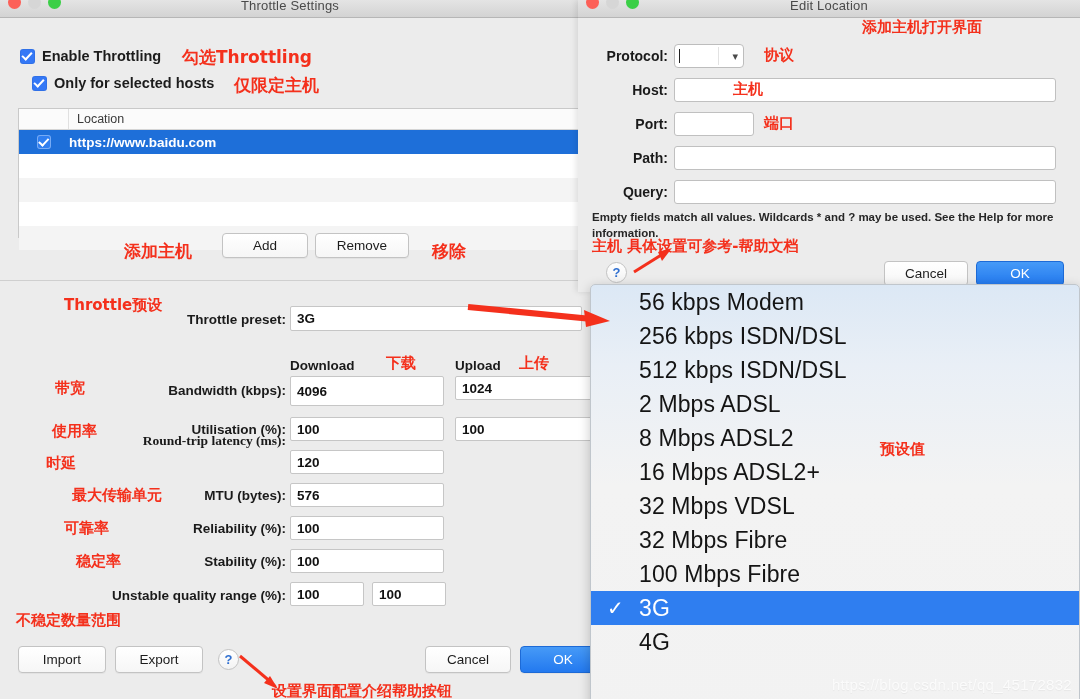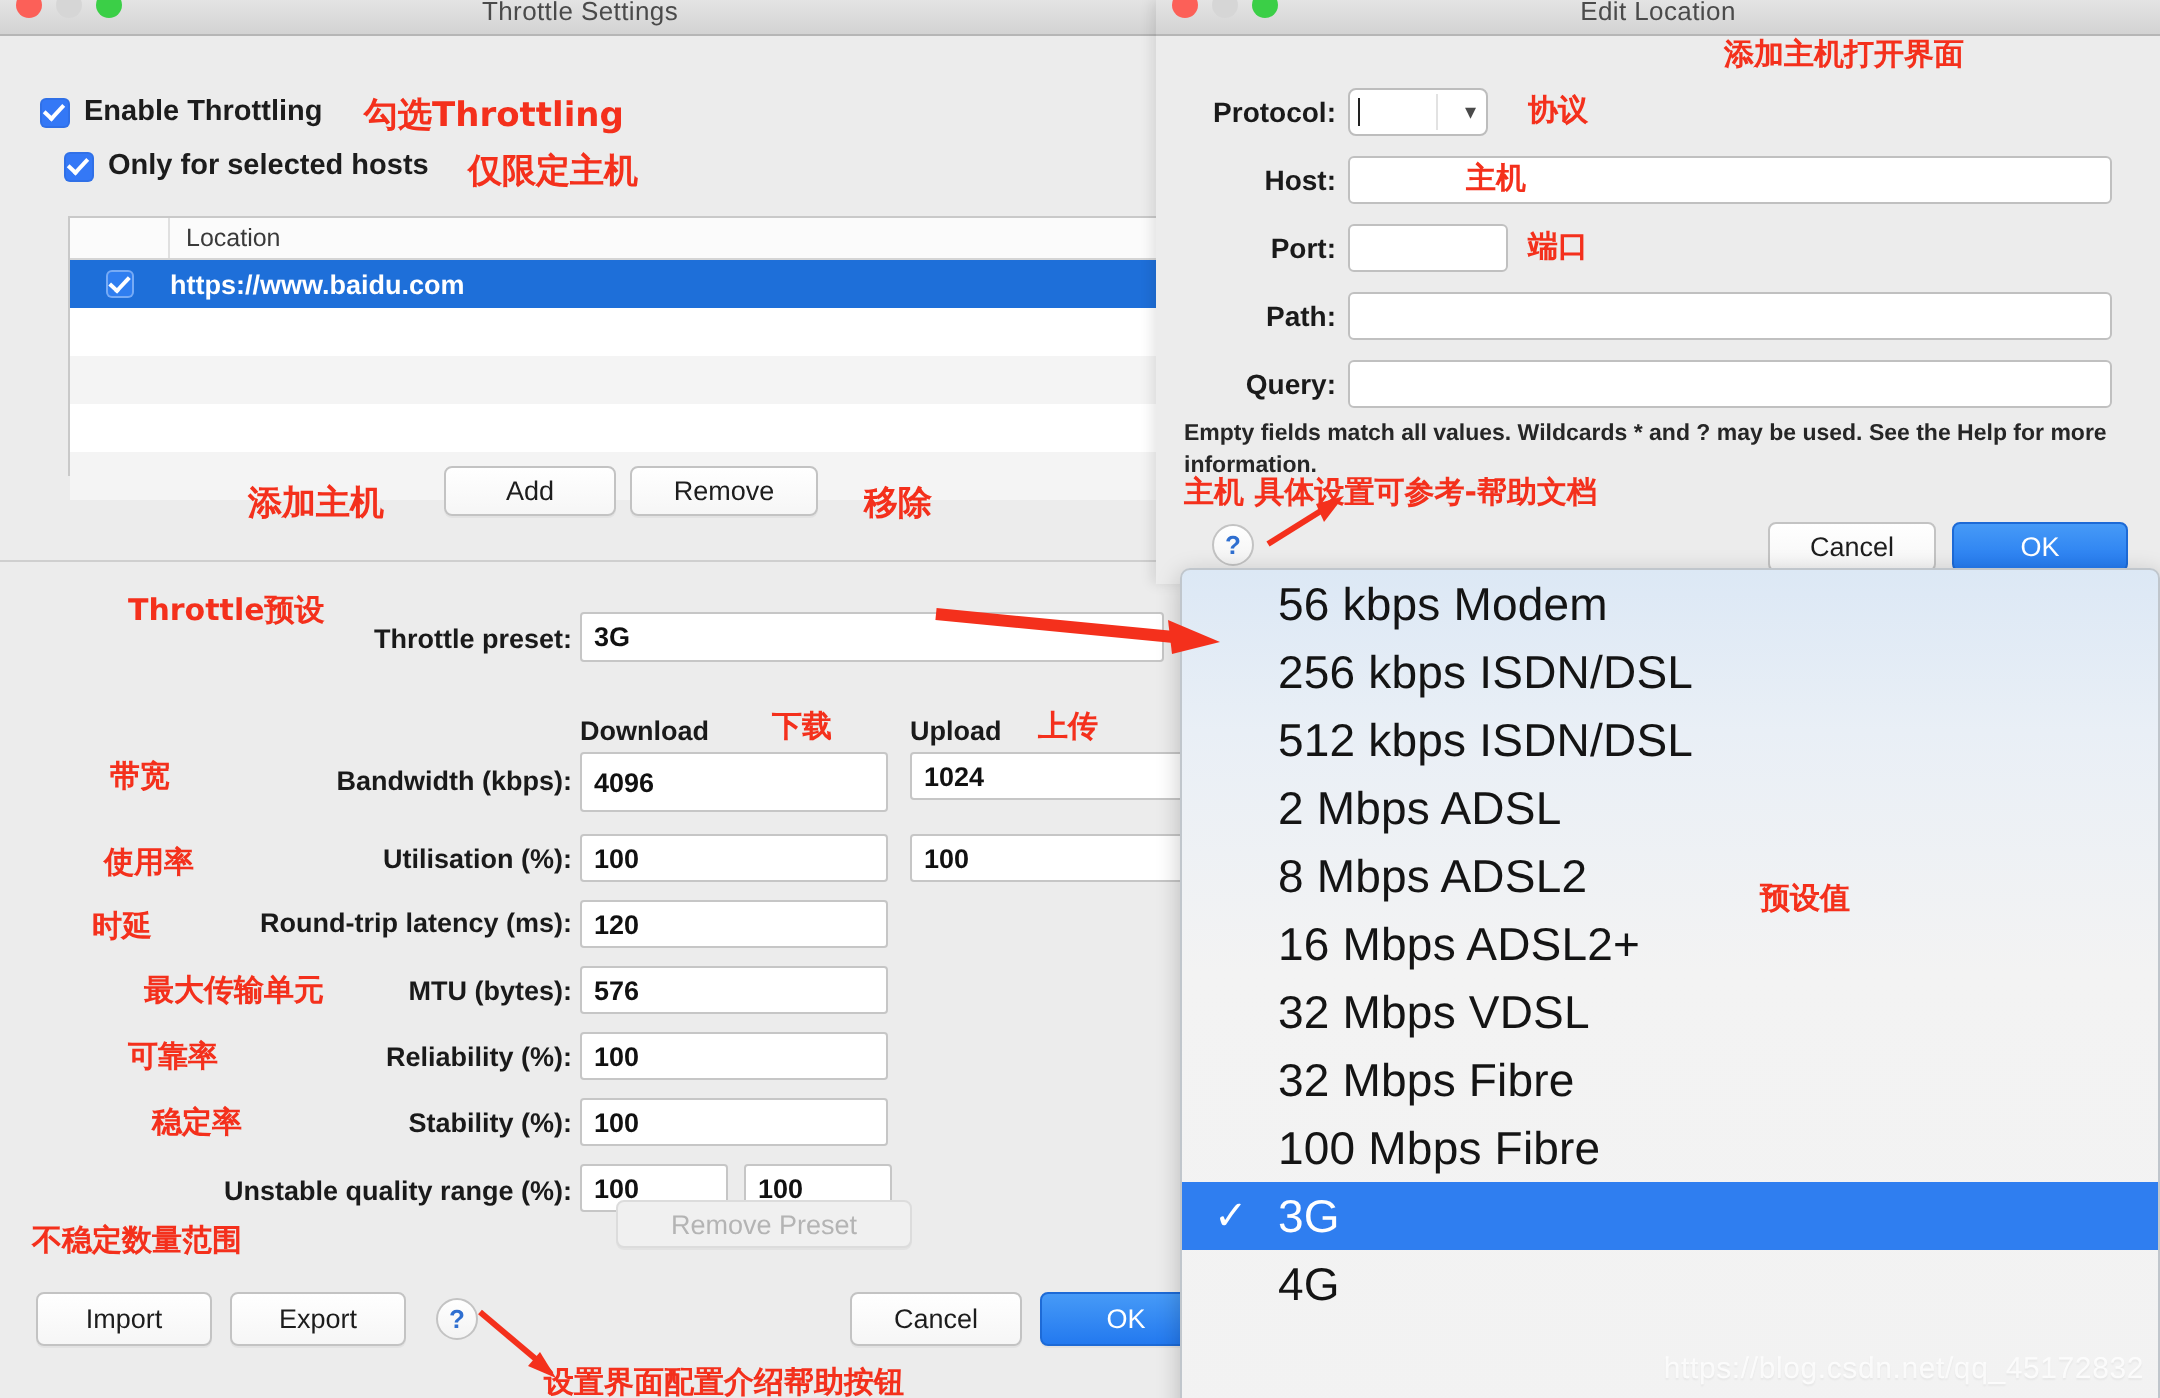--- a/index.html
+++ b/index.html
@@ -52,21 +52,21 @@
   }
   .chk-label { font-size: 14.5px; color: #1c1c1c; margin-left: 7px; font-weight: 600; }
 
   .cn { color: #f4301c; font-size: 17px; font-weight: 700; position: absolute; white-space: nowrap;
         font-family: "DejaVu Sans", "Liberation Sans", sans-serif; }
   .cn-sm { font-size: 15px; }
 
   
   .listview {
     position: absolute; left: 18px; top: 90px; width: 562px; height: 130px;
-    background: #fff; border: 1px solid #c9c9c9; margin-left: 16px;
+    background: #fff; border: 1px solid #c9c9c9;
   }
   .lv-header {
     height: 21px; background: #fbfbfb; border-bottom: 1px solid #d5d5d5;
     font-size: 12.5px; color: #3a3a3a; display: flex; align-items: center;
   }
   .lv-header .col-sp { width: 50px; border-right: 1px solid #e0e0e0; height: 100%; }
   .lv-header .col-loc { padding-left: 8px; }
   .lv-row {
     height: 24px; display: flex; align-items: center;
     font-size: 13.5px;
@@ -251,41 +251,40 @@
       <div class="fld-label" style="left:120px; top:365px; width:166px;">Bandwidth (kbps):</div>
       <div class="input" style="left:290px; top:358px; width:154px; height:30px;">4096</div>
       <div class="input" style="left:455px; top:358px; width:154px; height:24px;">1024</div>
 
       <div class="cn cn-sm" style="left:52px; top:404px;">使用率</div>
       <div class="fld-label" style="left:120px; top:404px; width:166px;">Utilisation (%):</div>
       <div class="input" style="left:290px; top:399px; width:154px; height:24px;">100</div>
       <div class="input" style="left:455px; top:399px; width:154px; height:24px;">100</div>
 
       <div class="cn cn-sm" style="left:46px; top:436px;">时延</div>
-      <div class="fld-label" style="left:100px; top:436px; width:186px;">Round-trip latency (ms):</div>
+      <div class="fld-label" style="left:100px; top:415px; width:186px;font-family:Liberation Serif, serif;">Round-trip latency (ms):</div>
       <div class="input" style="left:290px; top:432px; width:154px; height:24px;">120</div>
 
       <div class="cn cn-sm" style="left:72px; top:468px;">最大传输单元</div>
       <div class="fld-label" style="left:188px; top:470px; width:98px;">MTU (bytes):</div>
       <div class="input" style="left:290px; top:465px; width:154px; height:24px;">576</div>
 
       <div class="cn cn-sm" style="left:64px; top:501px;">可靠率</div>
       <div class="fld-label" style="left:160px; top:503px; width:126px;">Reliability (%):</div>
       <div class="input" style="left:290px; top:498px; width:154px; height:24px;">100</div>
 
       <div class="cn cn-sm" style="left:76px; top:534px;">稳定率</div>
       <div class="fld-label" style="left:168px; top:536px; width:118px;">Stability (%):</div>
       <div class="input" style="left:290px; top:531px; width:154px; height:24px;">100</div>
 
       <div class="fld-label" style="left:80px; top:570px; width:206px;">Unstable quality range (%):</div>
       <div class="input" style="left:290px; top:564px; width:74px; height:24px;">100</div>
       <div class="input" style="left:372px; top:564px; width:74px; height:24px;">100</div>
       <div class="cn cn-sm" style="left:16px; top:593px;">不稳定数量范围</div>
 
-      <div class="btn disabled" style="left:308px; top:582px; width:148px; height:24px;">Remove Preset</div>
 
       <div class="btn" style="left:18px; top:628px; width:88px; height:27px;">Import</div>
       <div class="btn" style="left:115px; top:628px; width:88px; height:27px;">Export</div>
       <div class="help-btn" style="left:218px; top:631px;">?</div>
       <div class="btn" style="left:425px; top:628px; width:86px; height:27px;">Cancel</div>
       <div class="btn primary" style="left:520px; top:628px; width:86px; height:27px;">OK</div>
       <div class="cn cn-sm" style="left:272px; top:664px;">设置界面配置介绍帮助按钮</div>
 
       <svg class="arrow" style="left:236px; top:634px; width:50px; height:40px;" viewBox="0 0 50 40">
         <line x1="4" y1="4" x2="36" y2="31" stroke="#f4301c" stroke-width="3"></line>

